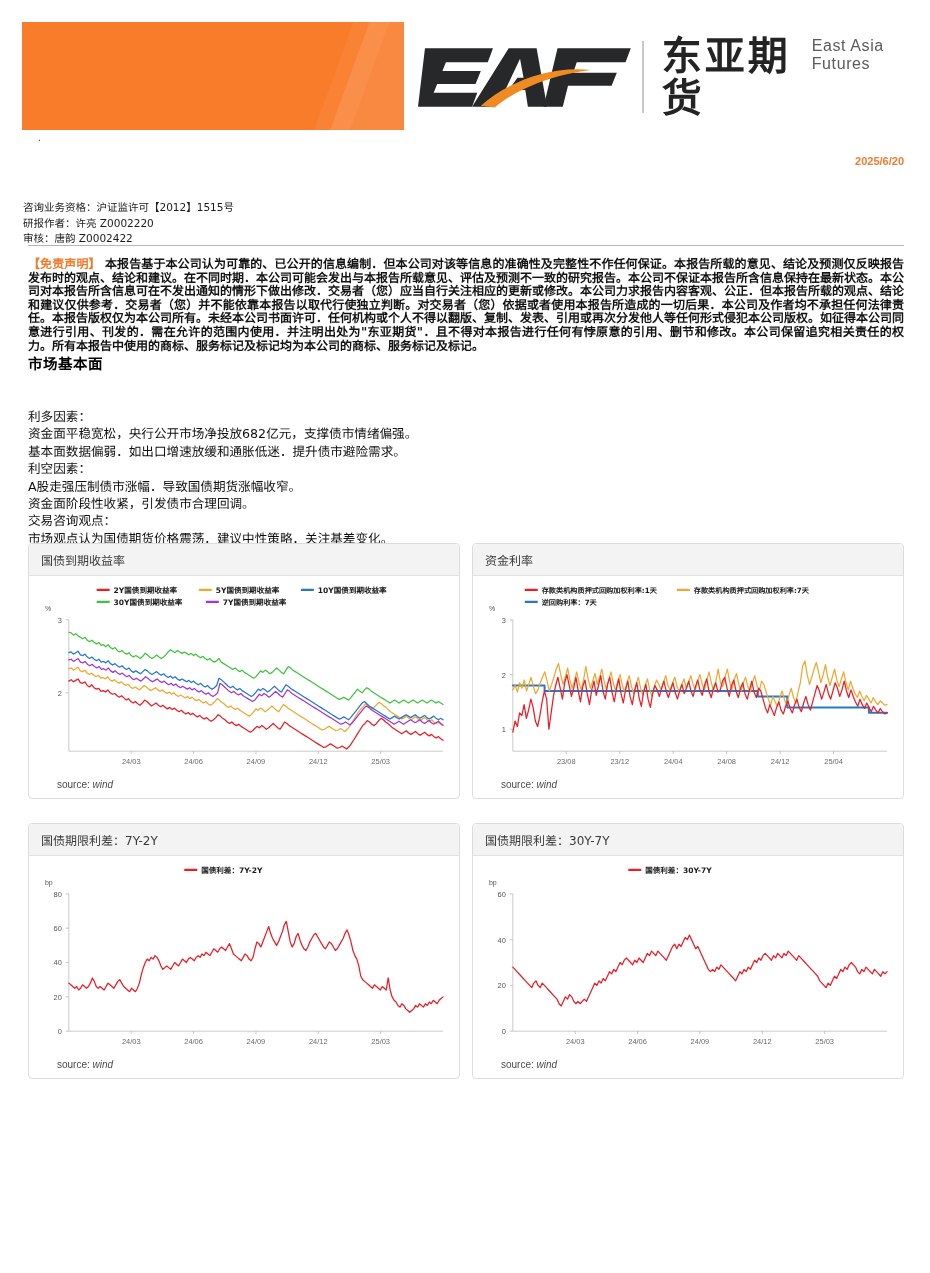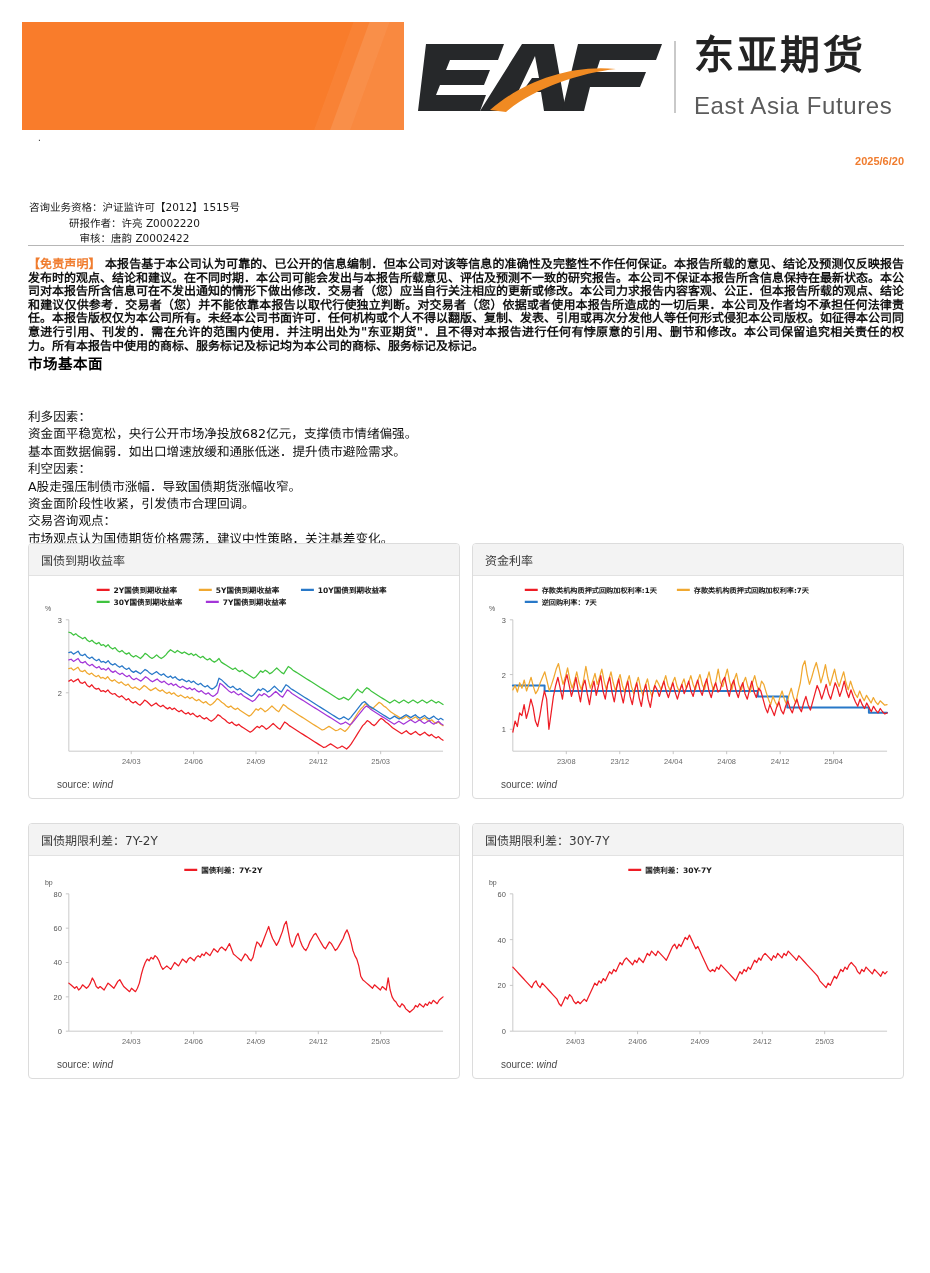--- a/index.html
+++ b/index.html
@@ -36,30 +36,30 @@
   }
   .logo-wrap {
     position: absolute; left: 418px; top: 28px;
     display: flex; align-items: center; height: 98px;
   }
   .logo-mark { width: 250px; height: 82px; }
   .logo-divider {
     width: 2px; height: 72px; background: #c9c9c9; margin: 0 18px 0 6px;
   }
   .logo-cn {
-    display: flex; flex-direction: column; justify-content: center;
+    display: flex; justify-content: center;
   }
   .logo-cn-main {
     font-size: 40px; font-weight: bold; color: #232323;
     letter-spacing: 3px; line-height: 1.05;
     font-family: "DejaVu Sans", "Liberation Sans", sans-serif;
   }
   .logo-cn-sub {
-    font-size: 24px; color: #5b5b5b; letter-spacing: 0.6px;
-    margin-top: 16px; font-family: "Liberation Sans", sans-serif;
+    font-size: 16px; color: #5b5b5b; letter-spacing: 0.6px;
+    margin-top: 2px; font-family: "Liberation Sans", sans-serif;
   }
   .tiny-dot {
     position: absolute; left: 38px; top: 132px;
     font-size: 10px; color: #333;
   }
 
   
   .report-title-block {
     position: absolute; right: 26px; top: 152px;
     text-align: right;
@@ -70,24 +70,23 @@
     font-family: "DejaVu Sans", "Liberation Sans", sans-serif;
   }
   .report-date {
     font-size: 11px; font-weight: bold; color: #f07c2e;
     margin-top: 3px;
     font-family: "Liberation Sans", sans-serif;
   }
 
   
   .meta {
-    position: absolute; left: 29px; top: 200px;
+    position: absolute; left: 23px; top: 200px;
     font-size: 10.5px; line-height: 15.5px; color: #1a1a1a;
     font-family: "DejaVu Sans", "Liberation Sans", sans-serif;
-    text-align: center;
   }
 
   
   .disclaimer {
     position: absolute; left: 28px; top: 245px;
     width: 876px;
     border-top: 1px solid #b6b6b6;
     padding-top: 12px;
     font-size: 12px; line-height: 13.6px;
     text-align: justify; color: #121212; font-weight: bold;

